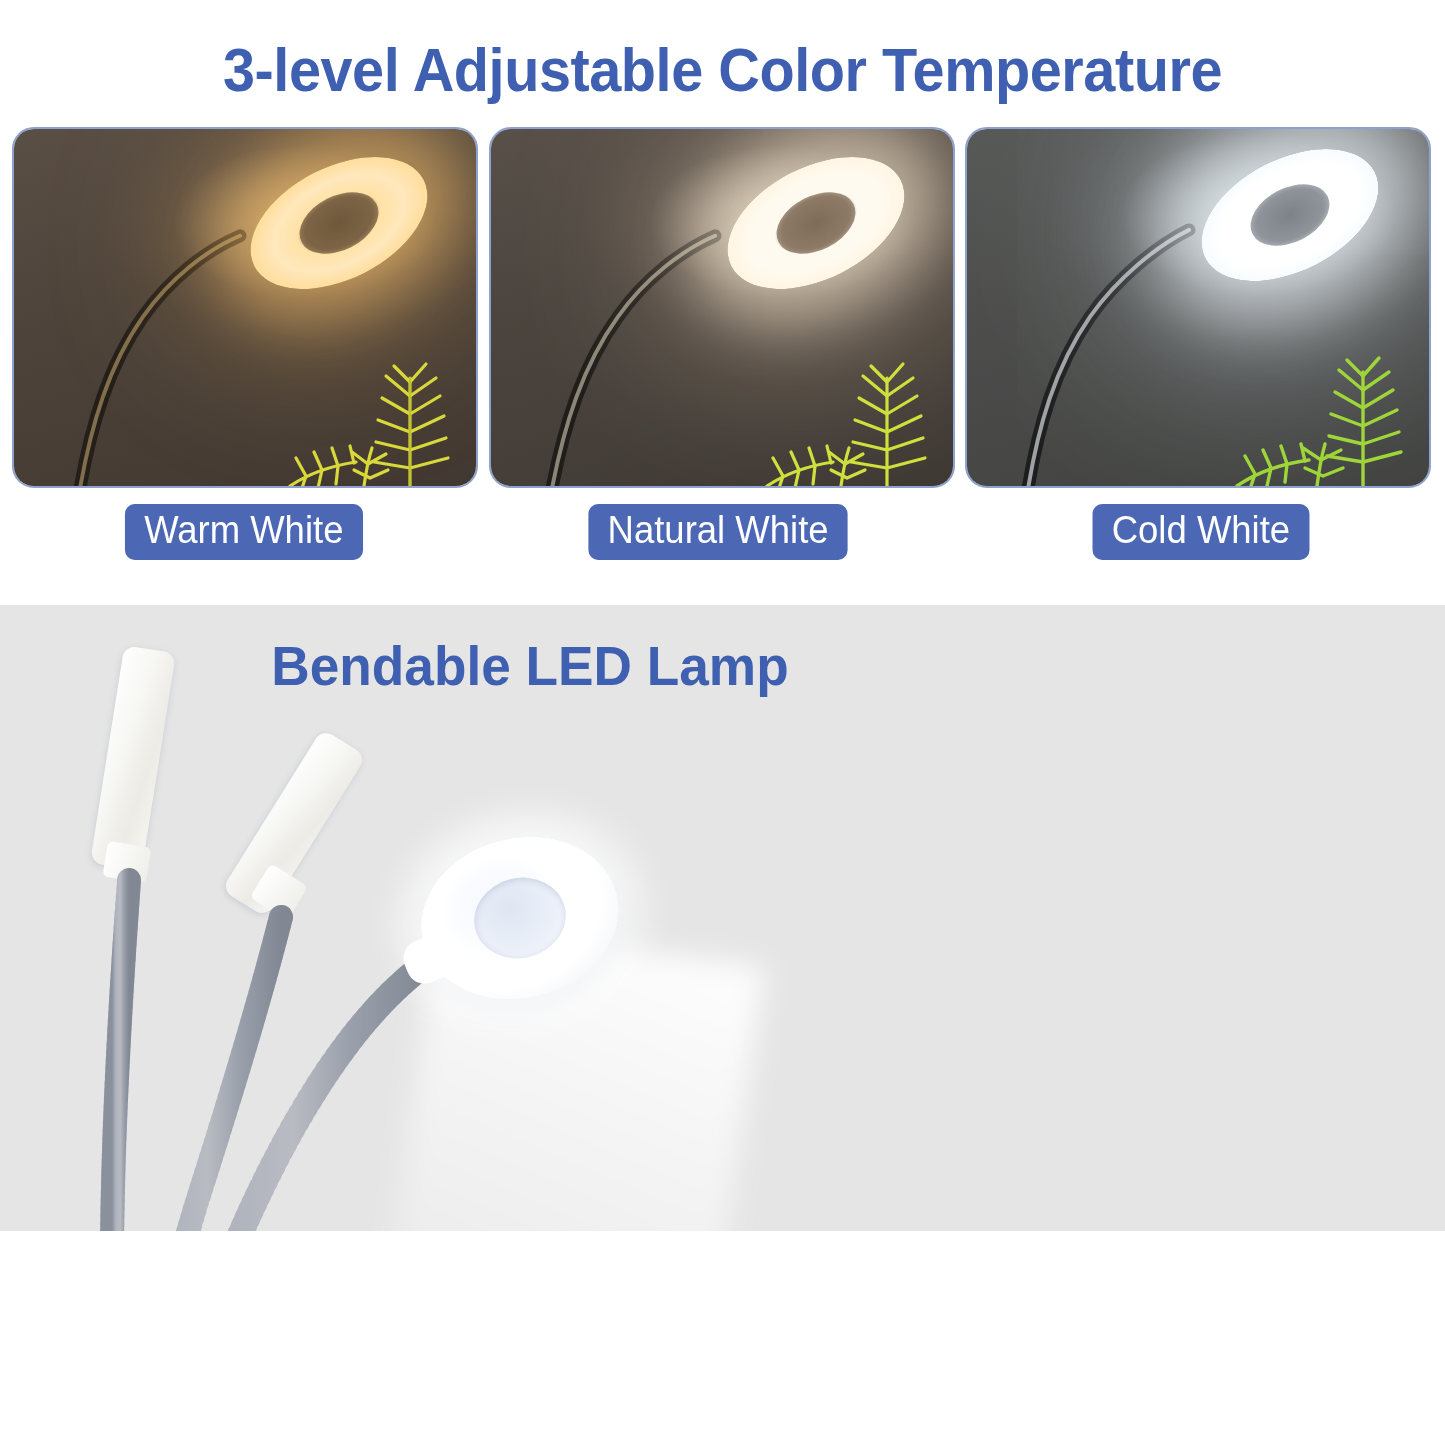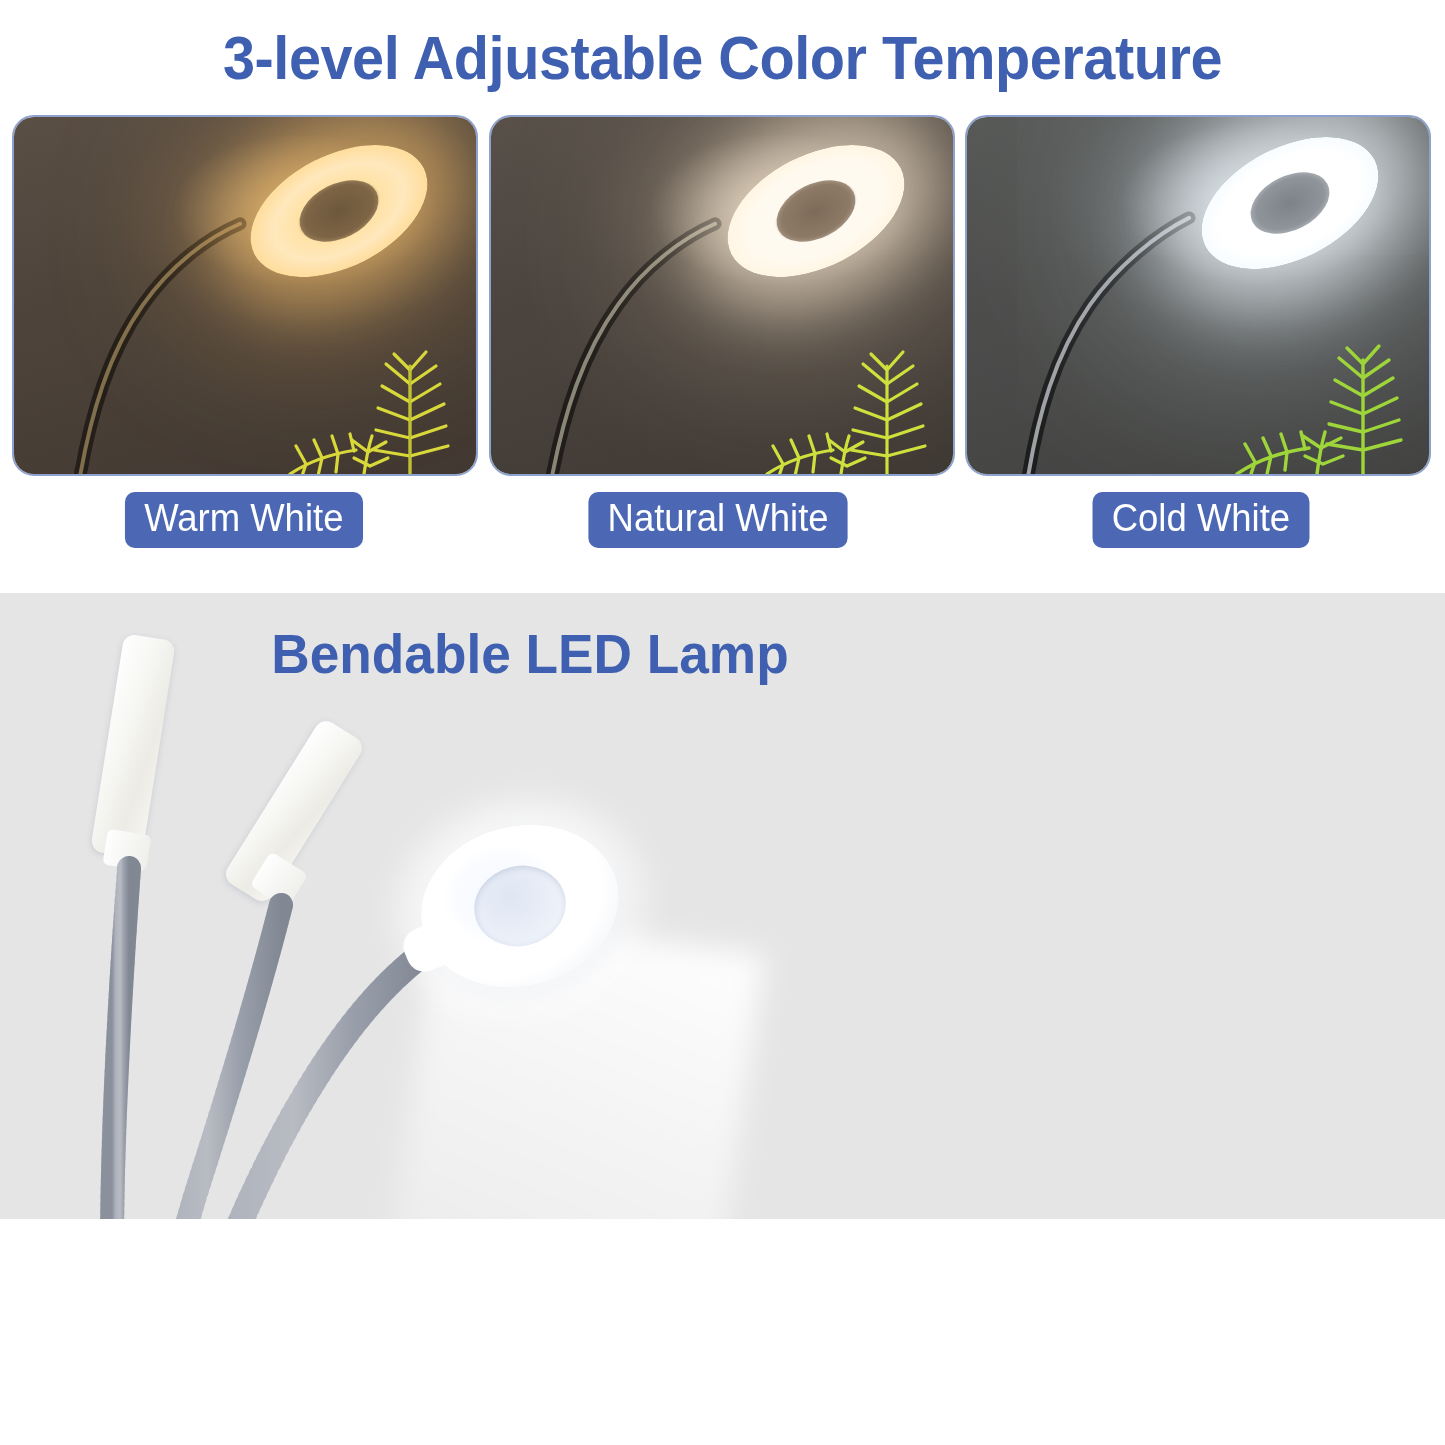--- a/index.html
+++ b/index.html
@@ -3,21 +3,21 @@
 <meta charset="utf-8">
 <style>
   html,body{margin:0;padding:0;}
   body{
     width:1445px;height:1445px;
     font-family:"Liberation Sans","DejaVu Sans",sans-serif;
     background:#ffffff;
     overflow:hidden;
     position:relative;
   }
-  .page{position:relative;width:1445px;height:1219px;overflow:hidden;}
+  .page{position:relative;width:1445px;height:1219px;overflow:hidden;margin-top:12px;}
 
   
   .sec-top{position:absolute;left:0;top:0;width:1445px;height:593px;background:#ffffff;}
   .title-top{
     position:absolute;left:0;top:22px;width:1445px;text-align:center;
     font-size:62px;font-weight:bold;color:#3f5fb0;
     letter-spacing:-0.5px;
     font-family:"Liberation Sans","DejaVu Sans",sans-serif;
     transform:scaleX(0.93);
   }

